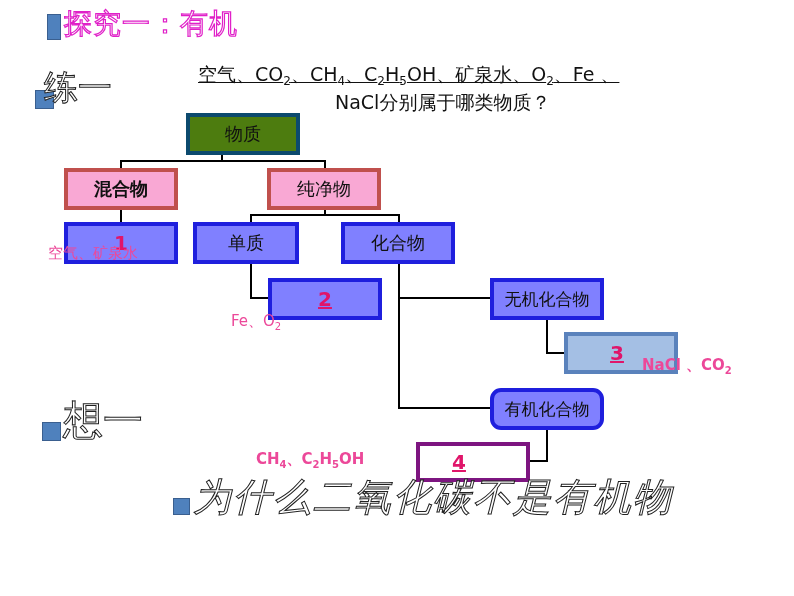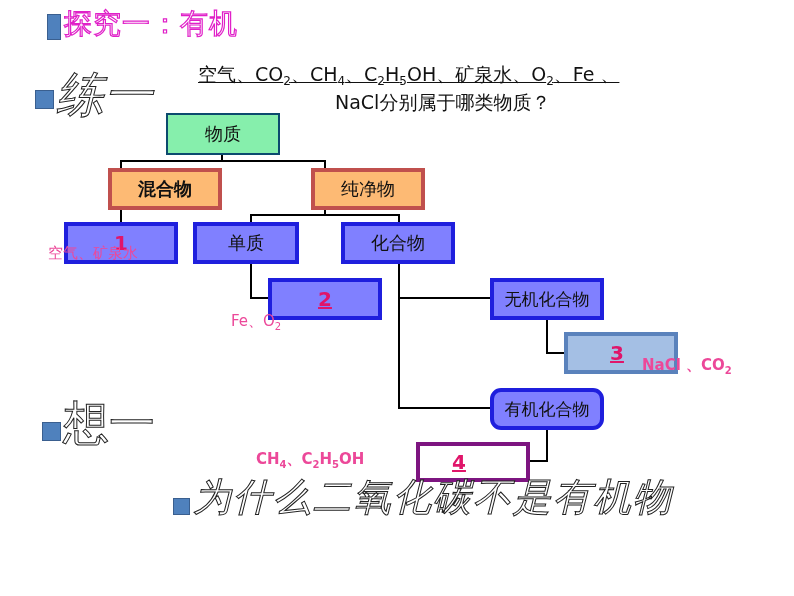--- a/index.html
+++ b/index.html
@@ -6,39 +6,39 @@
   body { width:794px; height:596px; background:#ffffff; position:relative; overflow:hidden;
          font-family:"DejaVu Sans", sans-serif; }
   .bullet { position:absolute; background:#4f81bd; border:1px solid #3a5f8f; }
   .title { position:absolute; left:64px; top:2px; font-size:28px; color:#ffffff;
            -webkit-text-stroke:1.2px #e020c8; letter-spacing:1px; line-height:44px; }
   .outline-text { position:absolute; color:#ffffff; -webkit-text-stroke:1px #222; line-height:1; }
   .question { position:absolute; font-size:19px; color:#111; line-height:28px; }
   .question sub { font-size:12px; vertical-align:-4px; }
   .box { position:absolute; box-sizing:border-box; display:flex; align-items:center; justify-content:center;
          font-size:18px; color:#111; }
-  .b-root { background:#86efac; border:2px solid #0c4a6e; }
-  .b-red { background:#fdba74; border:4px solid #c0504d; font-weight:bold;margin-left:44px; }
+  .b-root { background:#4d7c0f; border:4px solid #0c4a6e;margin-left:20px; }
+  .b-red { background:#f9a8d4; border:4px solid #c0504d; font-weight:bold; }
   .b-blue { background:#8080ff; border:4px solid #1f1fdd; }
   .b-light { background:#a4bfe4; border:4px solid #5a82bc; }
   .b-purple { background:#ffffff; border:4px solid #7d1580; }
   .line { position:absolute; background:#000; }
   .pink { position:absolute; color:#ec4899; font-size:15px; line-height:18px; }
   .pink.bold { font-weight:bold; }
   .pink sub { font-size:10px; vertical-align:-4px; }
   .num { color:#e0156a; font-weight:bold; font-size:20px; text-decoration:underline; }
 </style>
 </head>
 <body>
 
 <div class="bullet" style="left:47px;top:14px;width:12px;height:24px;"></div>
 <div class="title">探究一：有机</div>
 
 <div class="bullet" style="left:35px;top:90px;width:17px;height:17px;"></div>
-<div class="outline-text" style="left:56px;top:70px;font-size:48px;font-style:italic;">练一</div>
+<div class="outline-text" style="left:44px;top:70px;font-size:34px;">练一</div>
 
 <div class="question" style="left:198px;top:60px;text-decoration:underline;">
   <span>空气、CO</span><sub>2</sub><span>、CH</span><sub>4</sub><span>、C</span><sub>2</sub><span>H</span><sub>5</sub><span>OH、矿泉水、O</span><sub>2</sub><span>、Fe 、</span>
 </div>
 <div class="question" style="left:335px;top:88px;">NaCl分别属于哪类物质？</div>
 
 <div class="line" style="left:221px;top:154px;width:2px;height:8px;"></div>
 <div class="line" style="left:120px;top:160px;width:206px;height:2px;"></div>
 <div class="line" style="left:120px;top:160px;width:2px;height:11px;"></div>
 <div class="line" style="left:324px;top:160px;width:2px;height:11px;"></div>
@@ -96,16 +96,16 @@
   <span>Fe、O</span><sub>2</sub>
 </div>
 <div class="pink bold" style="left:642px;top:356px;">
   <span>NaCl 、CO</span><sub>2</sub>
 </div>
 <div class="pink bold" style="left:256px;top:450px;">
   <span>CH</span><sub>4</sub><span>、C</span><sub>2</sub><span>H</span><sub>5</sub><span>OH</span>
 </div>
 
 <div class="bullet" style="left:42px;top:422px;width:17px;height:17px;"></div>
-<div class="outline-text" style="left:63px;top:400px;font-size:46px;">想一</div>
+<div class="outline-text" style="left:63px;top:400px;font-size:40px;">想一</div>
 
 <div class="bullet" style="left:173px;top:498px;width:15px;height:15px;"></div>
 <div class="outline-text" style="left:193px;top:478px;font-size:38px;font-style:italic;letter-spacing:2px;">为什么二氧化碳不是有机物</div>
 
 </body></html>

